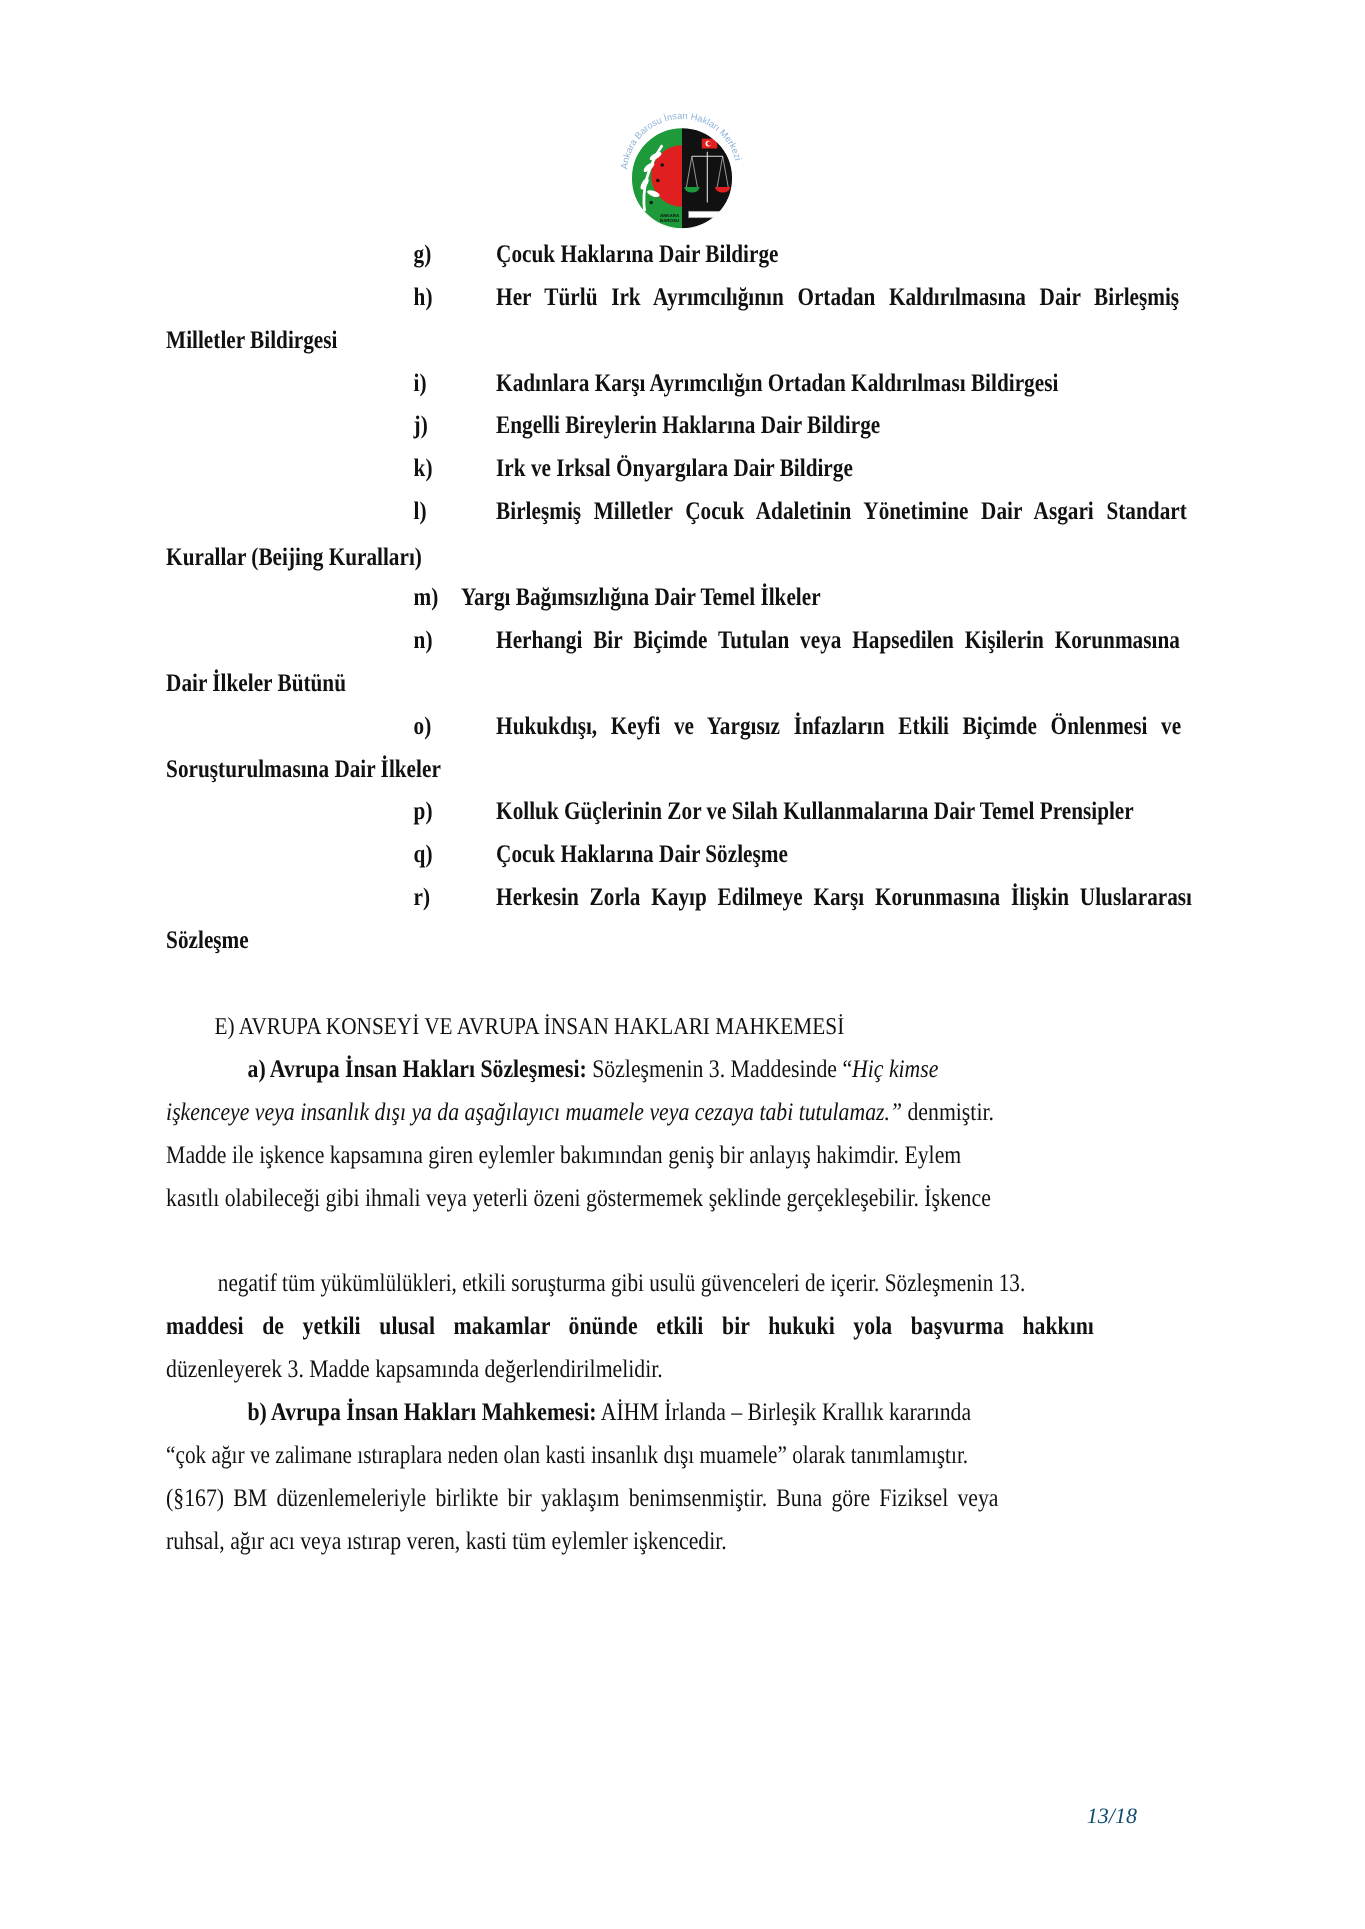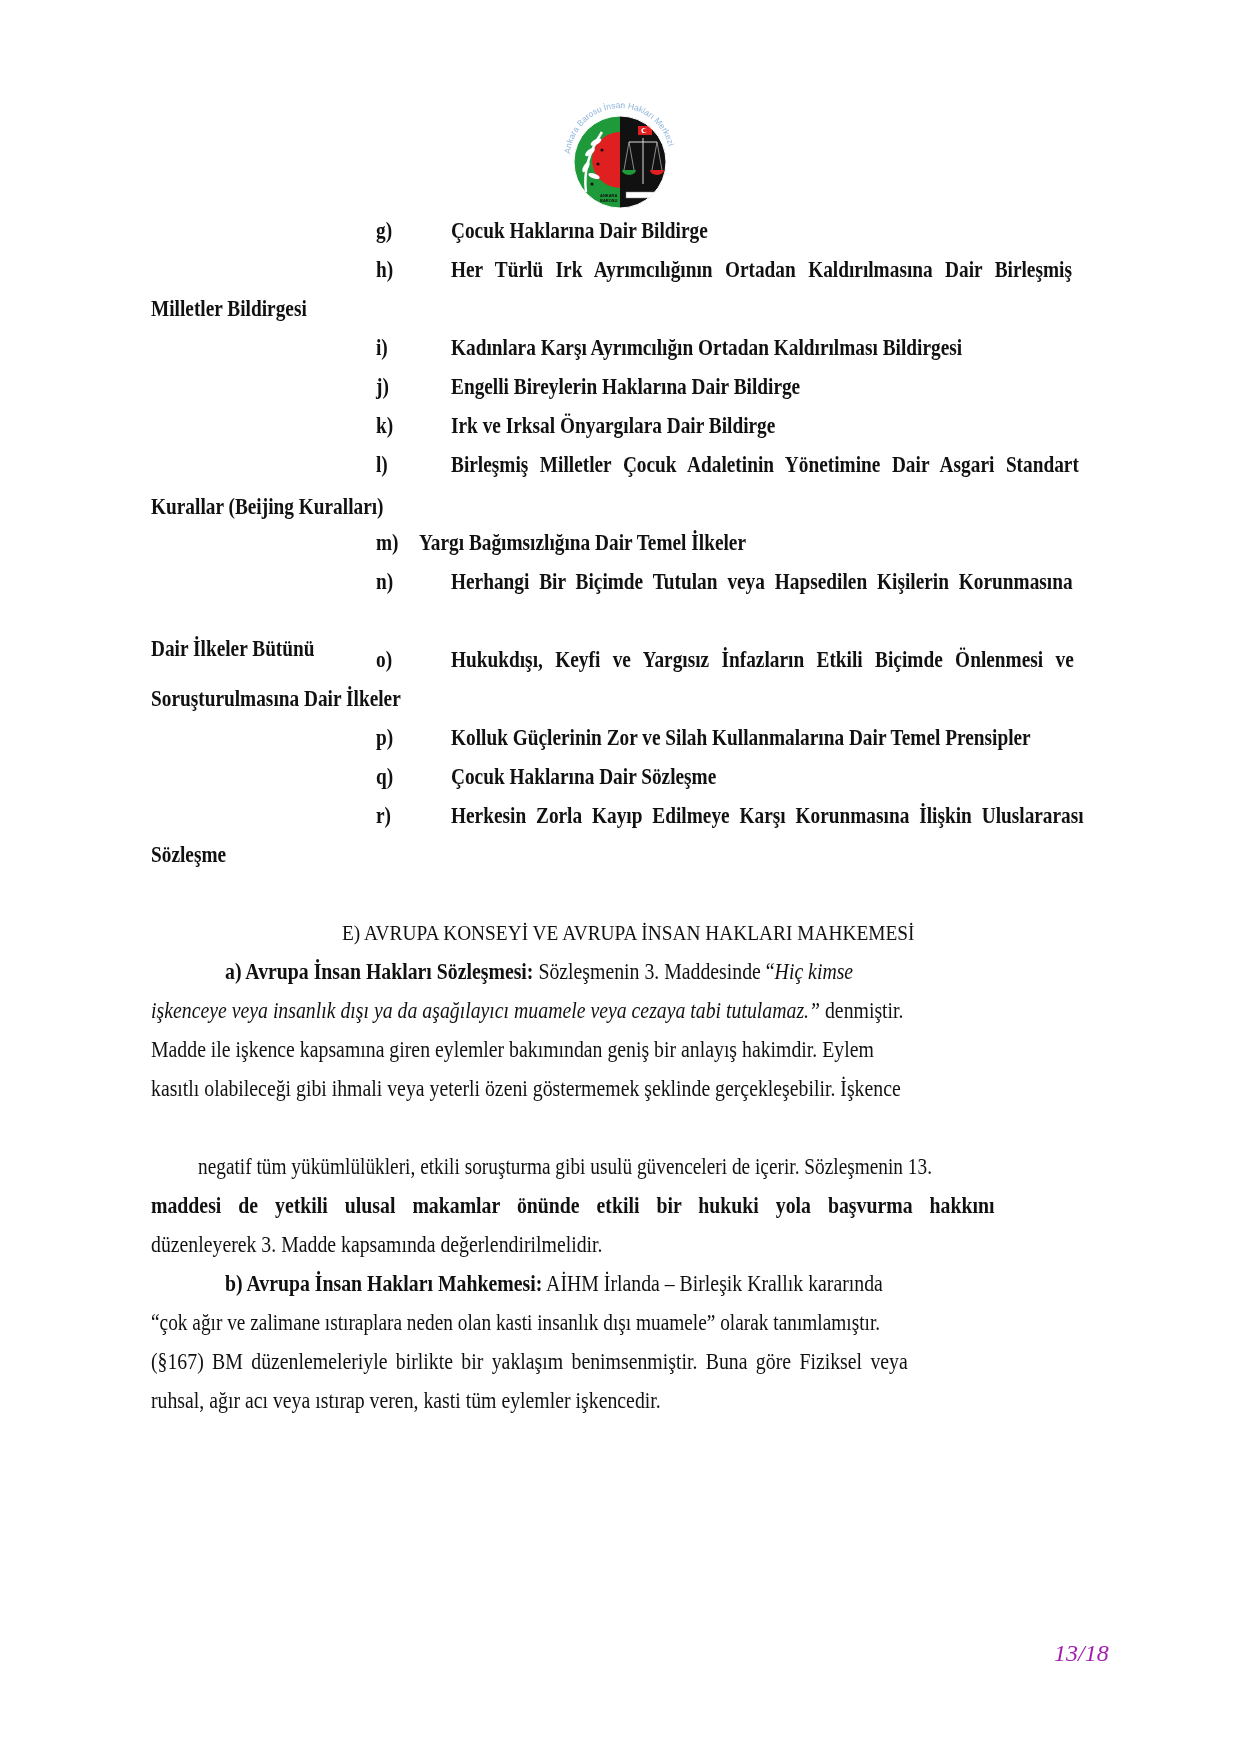--- a/index.html
+++ b/index.html
@@ -53,25 +53,25 @@
     .itxt {
       position: absolute;
       left: 300px;
     }
     .heading {
       font-size: 22px;
     }
     .ital { font-style: italic; }
     .pagenum {
       position: absolute;
-      left: 1054px;
+      left: 988px;
       top: 1640px;
       font-style: italic;
-      font-size: 24px;
-      color: #a21caf;
+      font-size: 20px;
+      color: #0c4a6e;
     }
     .para-line {
       position: absolute;
       left: 151px;
       width: 944px;
       height: 30px;
       font-size: 23px;
       line-height: 30px;
       white-space: nowrap;
     }
@@ -168,21 +168,21 @@
 
   <div class="line bold" style="top:528px;">
     <span class="lbl cond">m)</span>
     <span class="cond" style="position:absolute; left:268px;">Yargı Bağımsızlığına Dair Temel İlkeler</span>
   </div>
 
   <div class="line bold" style="top:567px;">
     <span class="lbl cond">n)</span>
     <span class="itxt cond" style="word-spacing:6px;">Herhangi Bir Biçimde Tutulan veya Hapsedilen Kişilerin Korunmasına</span>
   </div>
-  <div class="line bold" style="top:606px;margin-top:28px;">
+  <div class="line bold" style="top:606px;">
     <span class="cond">Dair İlkeler Bütünü</span>
   </div>
 
   <div class="line bold" style="top:645px;">
     <span class="lbl cond">o)</span>
     <span class="itxt cond" style="word-spacing:9px;">Hukukdışı, Keyfi ve Yargısız İnfazların Etkili Biçimde Önlenmesi ve</span>
   </div>
   <div class="line bold" style="top:684px;">
     <span class="cond">Soruşturulmasına Dair İlkeler</span>
   </div>
@@ -198,21 +198,21 @@
   </div>
 
   <div class="line bold" style="top:801px;">
     <span class="lbl cond">r)</span>
     <span class="itxt cond" style="word-spacing:6px;">Herkesin Zorla Kayıp Edilmeye Karşı Korunmasına İlişkin Uluslararası</span>
   </div>
   <div class="line bold" style="top:840px;">
     <span class="cond">Sözleşme</span>
   </div>
 
-  <div class="line heading" style="top:918px; left:195px;text-align:center;">
+  <div class="line heading" style="top:918px; left:195px;">
     <span class="cond" style="transform:scaleX(0.88);">E)  AVRUPA KONSEYİ VE AVRUPA İNSAN HAKLARI MAHKEMESİ</span>
   </div>
 
   <div class="para-line" style="top:957px;">
     <span class="sq" style="position:absolute; left:74px; transform:scaleX(0.86);">
       <span class="bold">a) Avrupa İnsan Hakları Sözleşmesi:</span><span> Sözleşmenin 3. Maddesinde “</span><span class="ital">Hiç kimse</span>
     </span>
   </div>
   <div class="para-line" style="top:996px;">
     <span class="sq" style="transform:scaleX(0.86);">

